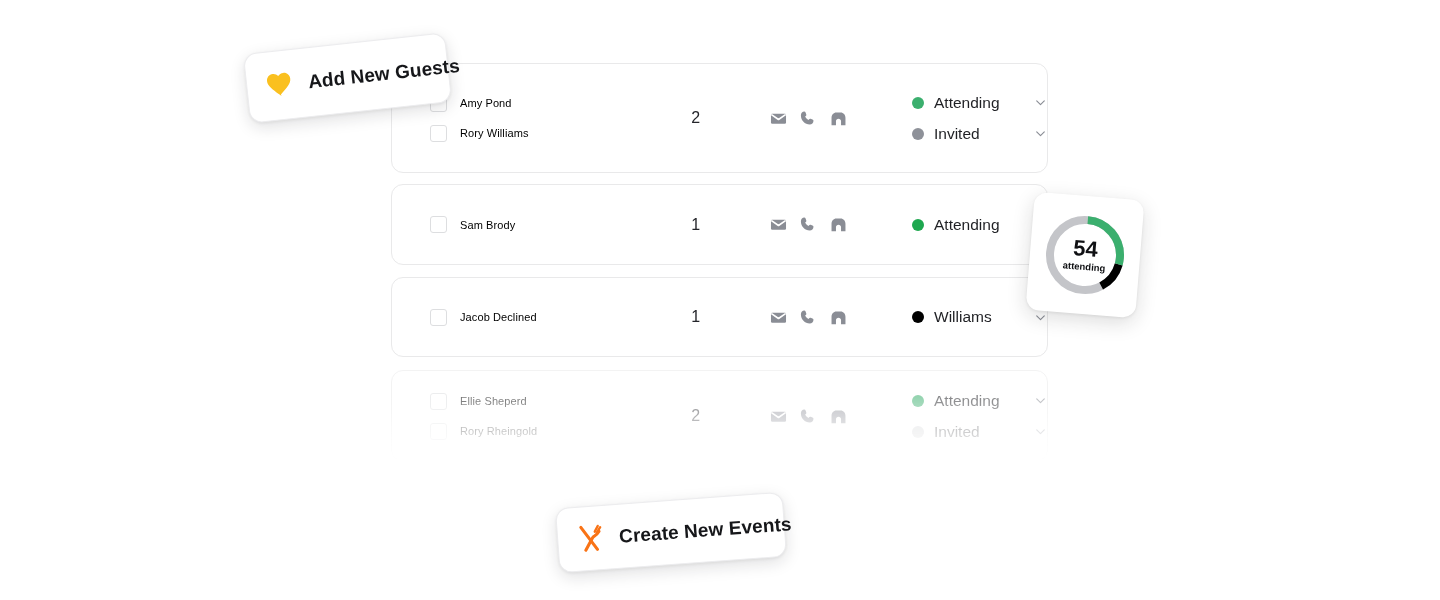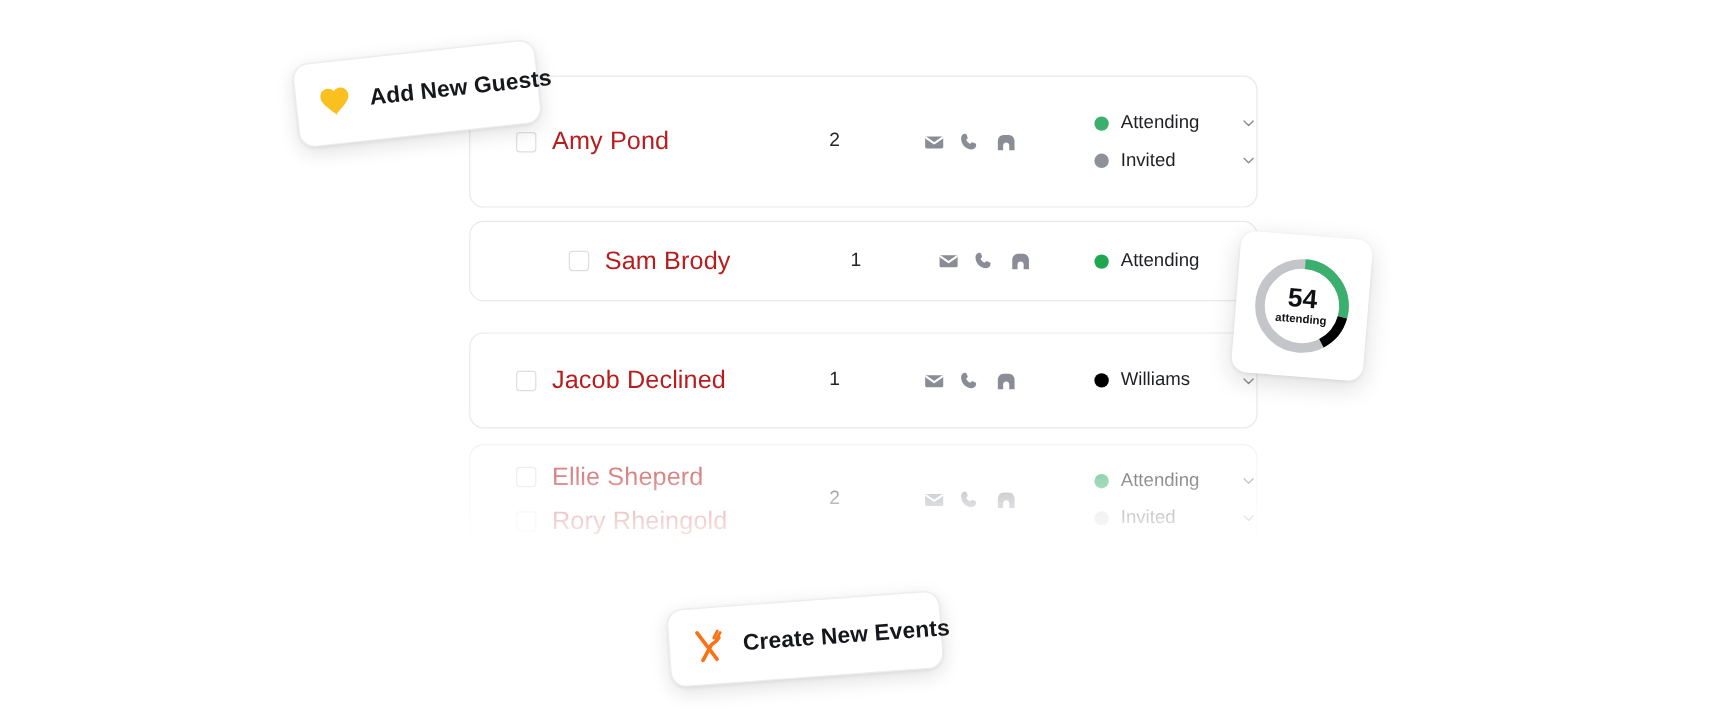--- a/index.html
+++ b/index.html
@@ -25,21 +25,21 @@
   .guest-card {
     position: absolute;
     background: #ffffff;
     border: 1px solid #e9e9ea;
     border-radius: 12px;
     box-sizing: border-box;
     display: flex;
     align-items: center;
   }
   .card-1 { left: 391px; top: 63px;  width: 657px; height: 110px; }
-  .card-2 { left: 391px; top: 184px; width: 657px; height: 67px; padding-left: 44px;  }
+  .card-2 { left: 391px; top: 184px; width: 657px; height: 81px;  }
   .card-3 { left: 391px; top: 277px; width: 657px; height: 80px;  }
   .card-4 { left: 391px; top: 370px; width: 657px; height: 92px;  }
 
   .col-names {
     width: 255px;
     padding-left: 38px;
     box-sizing: border-box;
     display: flex;
     flex-direction: column;
     justify-content: center;
@@ -53,22 +53,22 @@
   .checkbox {
     width: 17px;
     height: 17px;
     border: 1.5px solid #dddee0;
     border-radius: 3px;
     background: #fff;
     flex: 0 0 auto;
     box-sizing: border-box;
   }
   .guest-name {
-    font-size: 21px;
-    color: #b91c1c;
+    font-size: 11px;
+    color: #000000;
     letter-spacing: .1px;
     white-space: nowrap;
   }
 
   .col-count {
     width: 120px;
     text-align: center;
     font-size: 16px;
     color: #24252a;
   }
@@ -202,20 +202,24 @@
 </head>
 <body>
 
 <div id="stage">
 
   <div class="guest-card card-1">
     <div class="col-names">
       <div class="name-row">
         <span class="checkbox"></span>
         <span class="guest-name">Amy Pond</span>
+      </div>
+      <div class="name-row">
+        <span class="checkbox"></span>
+        <span class="guest-name">Rory Williams</span>
       </div>
     </div>
     <div class="col-count">2</div>
     <div class="col-icons">
       <span class="ic">
         <svg width="19" height="19" viewBox="0 0 24 24">
             <rect x="2.5" y="6" width="19" height="12.5" rx="1.6" fill="#8A8D95"></rect>
             <path d="M3.6 7.4L12 13.2l8.4-5.8" fill="none" stroke="#ffffff" stroke-width="2.1" stroke-linecap="round" stroke-linejoin="round"></path>
           </svg>
       </span>

